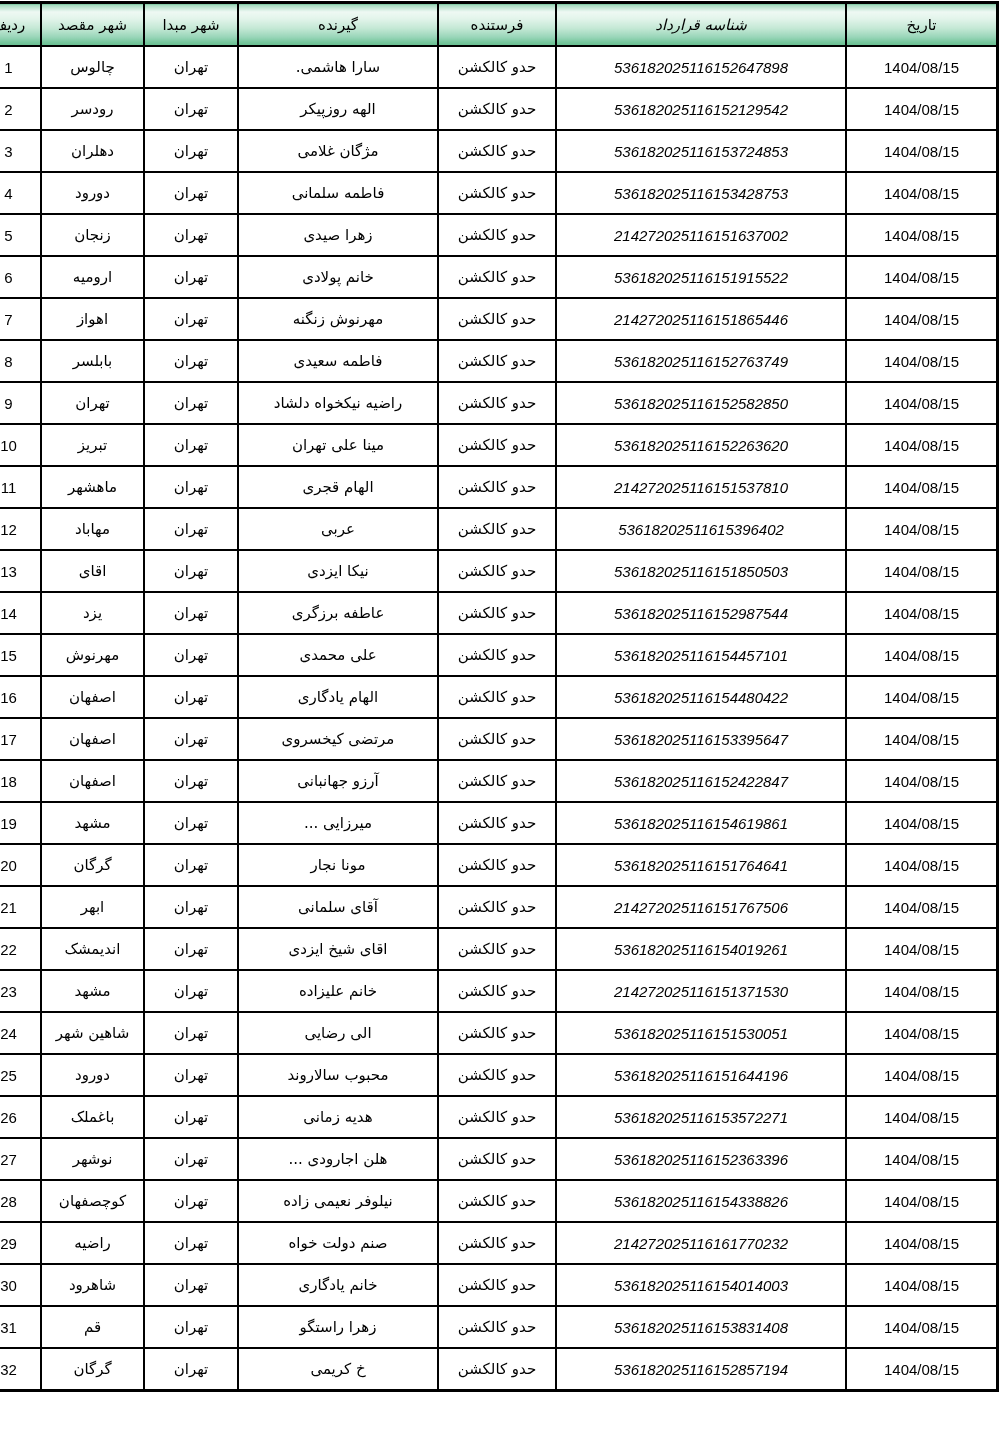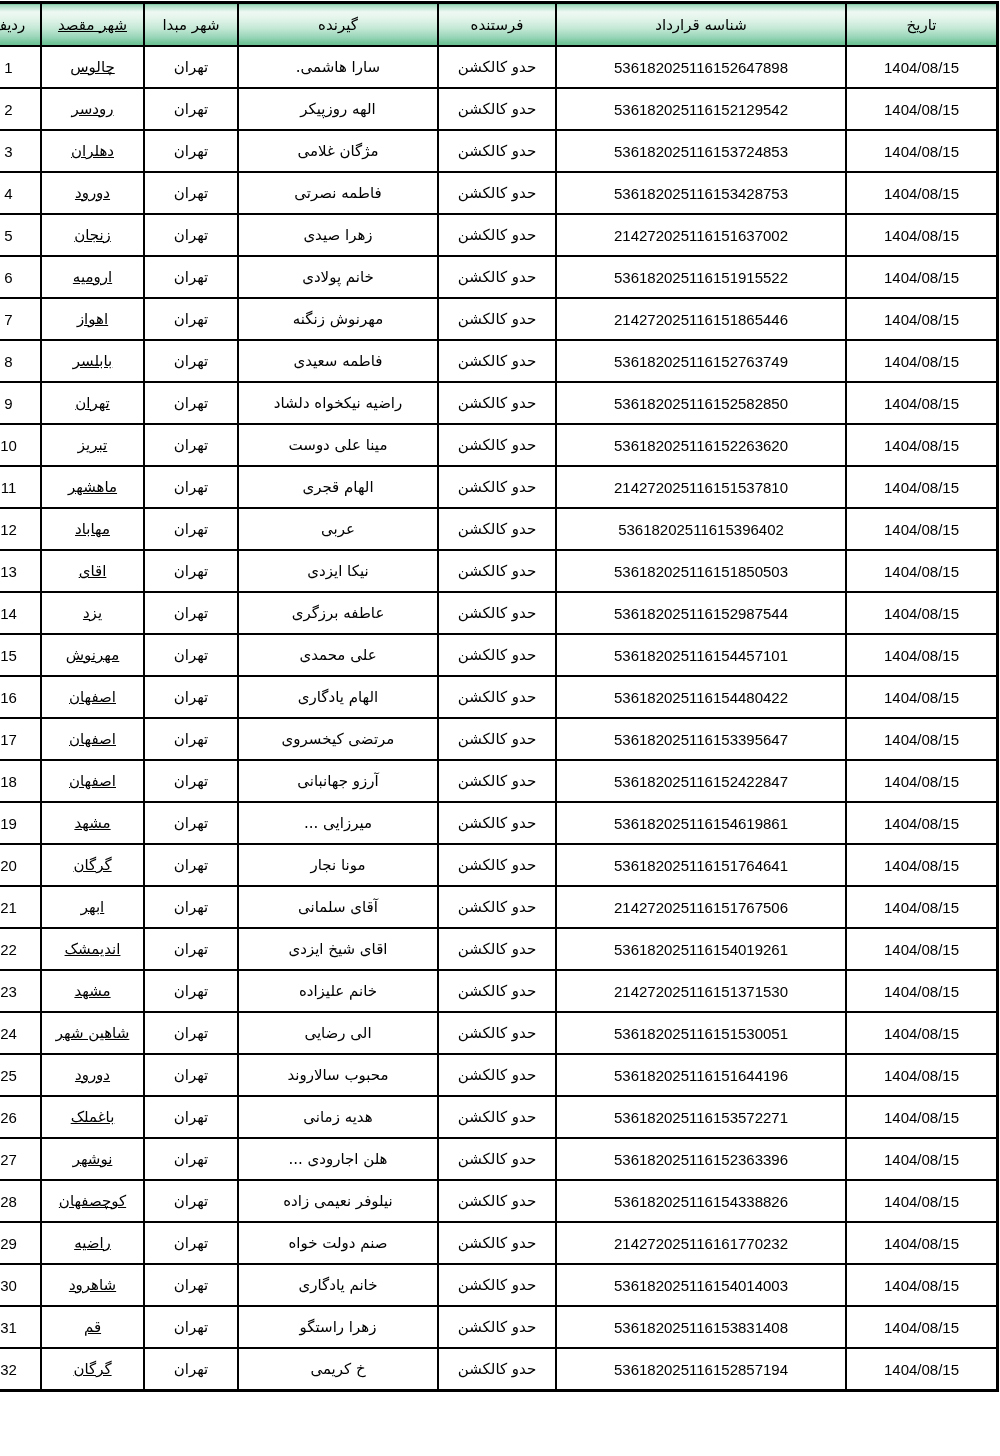--- a/index.html
+++ b/index.html
@@ -43,25 +43,25 @@
       #74c59b 93%,
       #69bf91 100%);
   }
   table.report td {
     height: 40px;
     font-size: 15px;
     background: #ffffff;
   }
   
   .c-date        { width: 141px; }
-  .c-contract_id { width: 280px; }
+  .c-contract_id { width: 280px; font-style: italic; }
   .c-sender      { width: 108px; }
   .c-receiver    { width: 190px; }
   .c-origin_city { width: 84px; margin-left: 12px;  }
-  .c-dest_city   { width: 93px; text-decoration: underline;  }
+  .c-dest_city   { width: 93px;  }
   .c-row_no      { width: 55px;  }
   
   td.c-contract_id {
     font-family: "Liberation Sans", "DejaVu Sans", sans-serif;
     font-size: 20px;
     direction: ltr;
     letter-spacing: 0px;
   }
   td.c-date {
     font-family: "Liberation Sans", "DejaVu Sans", sans-serif;
@@ -118,21 +118,21 @@
           <td class="c-sender">حدو کالکشن</td>
           <td class="c-receiver">مژگان غلامی</td>
           <td class="c-origin_city">تهران</td>
           <td class="c-dest_city">دهلران</td>
           <td class="c-row_no">3</td>
         </tr>
         <tr>
           <td class="c-date">1404/08/15</td>
           <td class="c-contract_id">536182025116153428753</td>
           <td class="c-sender">حدو کالکشن</td>
-          <td class="c-receiver">فاطمه نصرتی</td>
+          <td class="c-receiver">فاطمه سلمانی</td>
           <td class="c-origin_city">تهران</td>
           <td class="c-dest_city">دورود</td>
           <td class="c-row_no">4</td>
         </tr>
         <tr>
           <td class="c-date">1404/08/15</td>
           <td class="c-contract_id">214272025116151637002</td>
           <td class="c-sender">حدو کالکشن</td>
           <td class="c-receiver">زهرا صیدی</td>
           <td class="c-origin_city">تهران</td>
@@ -172,21 +172,21 @@
           <td class="c-sender">حدو کالکشن</td>
           <td class="c-receiver">راضیه نیکخواه دلشاد</td>
           <td class="c-origin_city">تهران</td>
           <td class="c-dest_city">تهران</td>
           <td class="c-row_no">9</td>
         </tr>
         <tr>
           <td class="c-date">1404/08/15</td>
           <td class="c-contract_id">536182025116152263620</td>
           <td class="c-sender">حدو کالکشن</td>
-          <td class="c-receiver">مینا علی دوست</td>
+          <td class="c-receiver">مینا علی تهران</td>
           <td class="c-origin_city">تهران</td>
           <td class="c-dest_city">تبریز</td>
           <td class="c-row_no">10</td>
         </tr>
         <tr>
           <td class="c-date">1404/08/15</td>
           <td class="c-contract_id">214272025116151537810</td>
           <td class="c-sender">حدو کالکشن</td>
           <td class="c-receiver">الهام قجری</td>
           <td class="c-origin_city">تهران</td>

